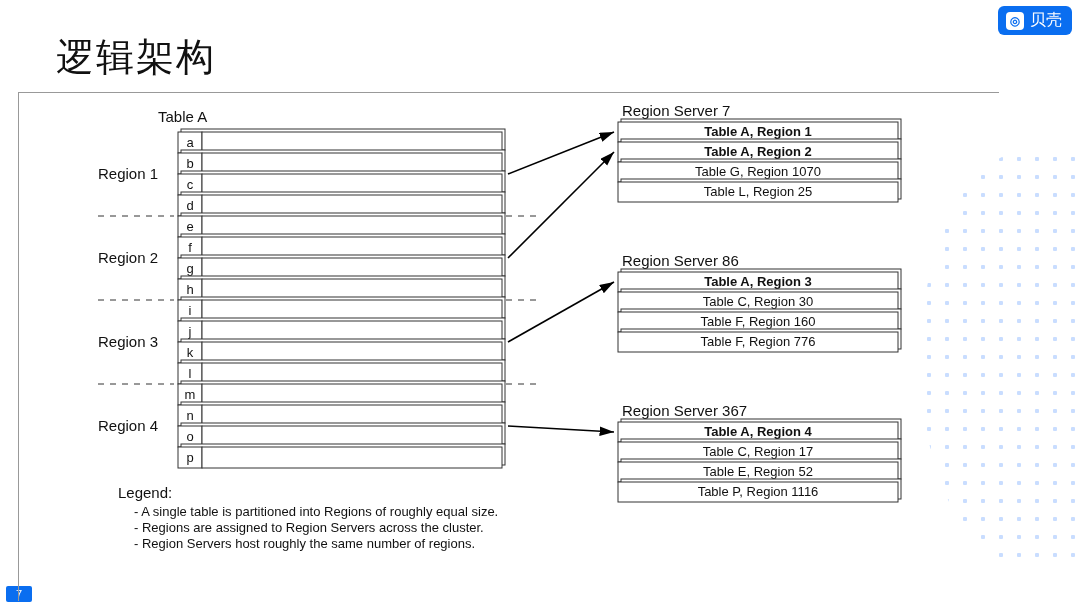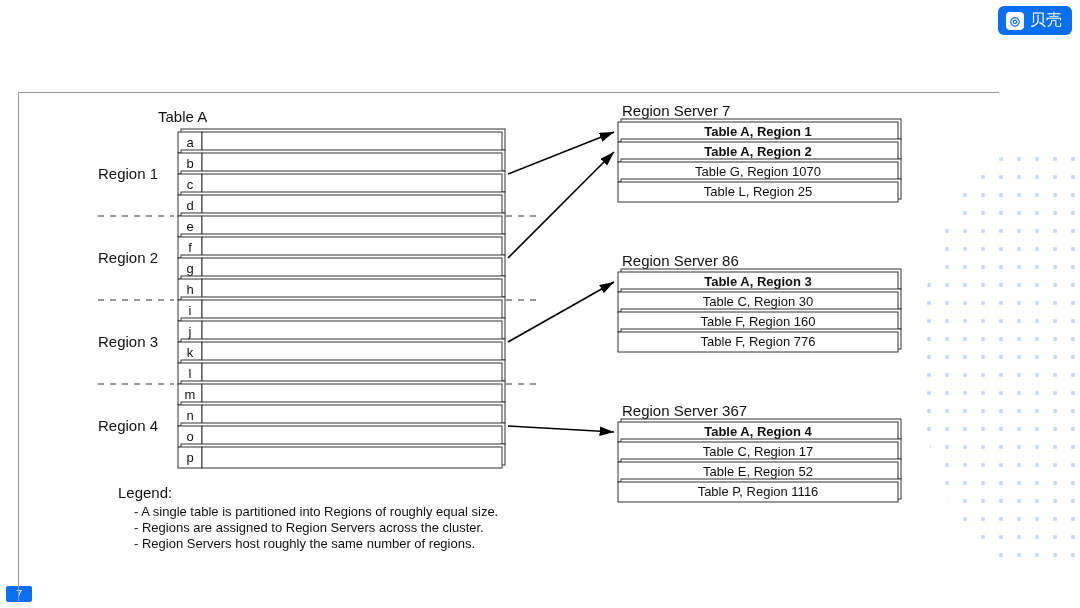--- a/index.html
+++ b/index.html
@@ -88,20 +88,21 @@
 </head>
 <body>
 
 <div class="slide">
 
   <div class="brand">
     <span class="glyph">◎</span>
     <span>贝壳</span>
   </div>
 
+  <div class="title">逻辑架构</div>
   <div class="page-num">7</div>
   <div class="dots"></div>
 
   <div class="diagram-box"></div>
 
   <svg class="canvas" viewBox="0 0 980 508">
     <defs>
       <marker id="ah" markerWidth="10" markerHeight="10" refX="9" refY="3" orient="auto">
         <path d="M0,0 L9,3 L0,6 Z" class="arrowhead"></path>
       </marker>

